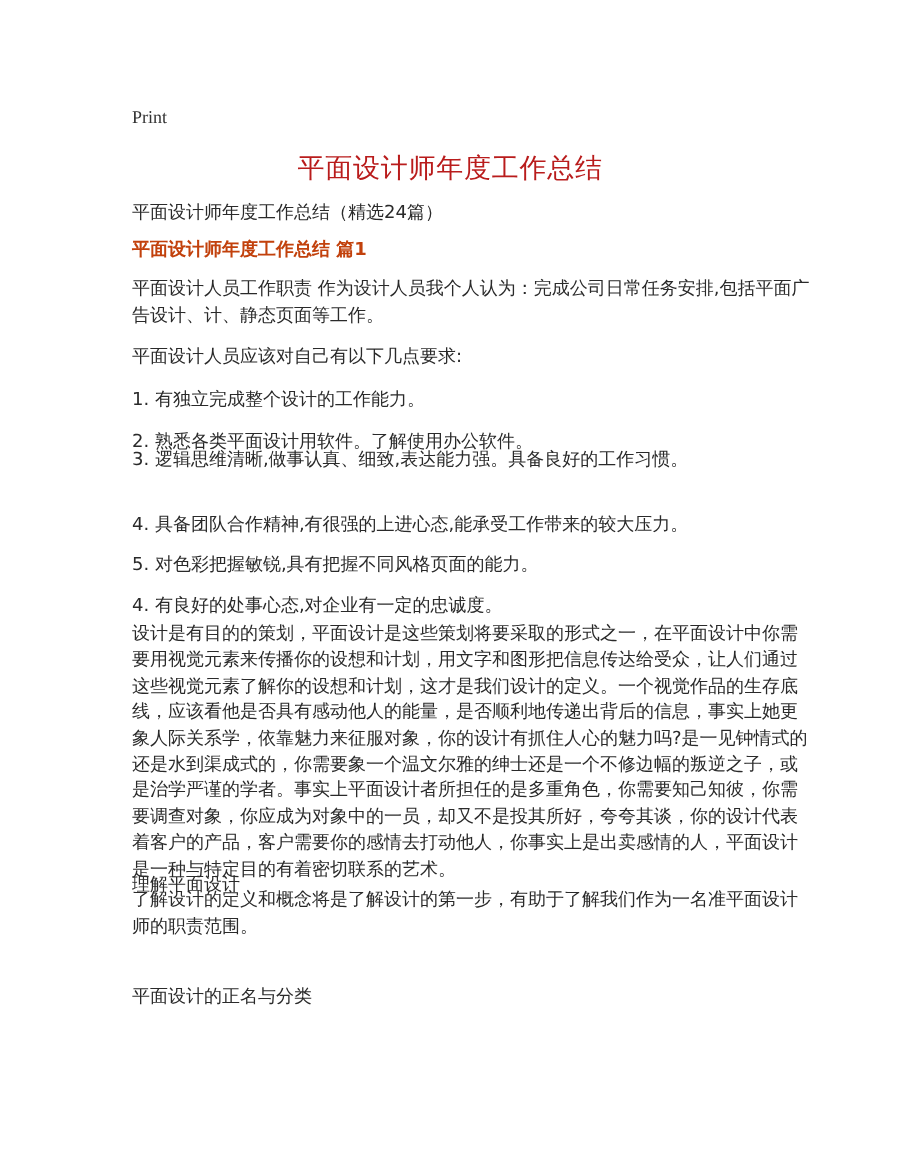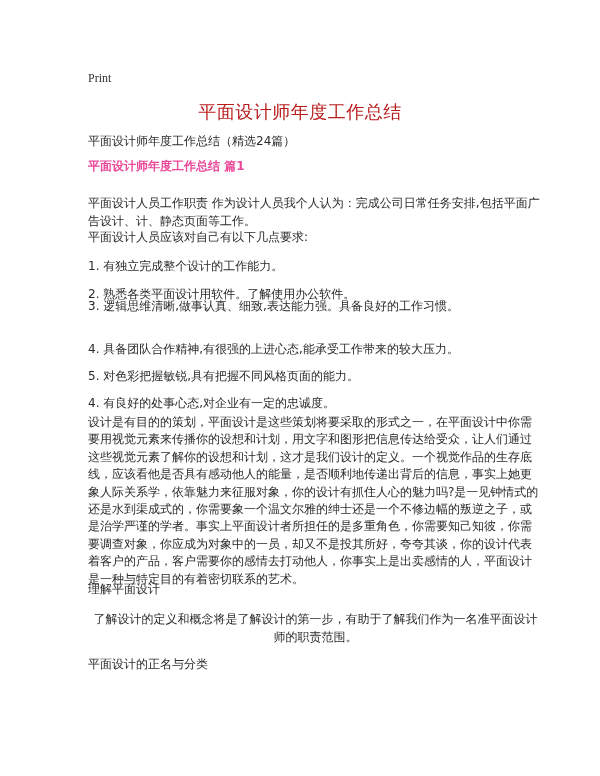--- a/index.html
+++ b/index.html
@@ -1,43 +1,43 @@
 <!DOCTYPE html>
 <html><head>
 <meta charset="utf-8">
 <style>
   html, body { margin:0; padding:0; background:#ffffff; }
   body { width:600px; height:776px; position:relative; overflow:hidden;
          font-family:"DejaVu Sans", sans-serif; color:#222; }
   .print { position:absolute; left:88px; top:71px; font-family:Liberation Serif, serif; font-size:12px; color:#333; }
   .title { position:absolute; left:0; width:600px; top:100px; text-align:center; font-size:18px; color:#b91c1c; letter-spacing:0.5px; }
   .t { position:absolute; left:88px; width:455px; font-size:12px; line-height:18px; color:#2a2a2a; }
-  .bold { font-weight:bold; color:#ec4899; }
+  .bold { font-weight:bold; color:#c2410c; }
 </style>
 </head>
 <body>
 
 <div class="print">Print</div>
 
 <div class="title">平面设计师年度工作总结</div>
 
 <div class="t" style="top:132px;">平面设计师年度工作总结（精选24篇）</div>
 
 <div class="t bold" style="top:157px;">平面设计师年度工作总结 篇1</div>
 
-<div class="t" style="top:194px;">平面设计人员工作职责 作为设计人员我个人认为：完成公司日常任务安排,包括平面广告设计、计、静态页面等工作。</div>
+<div class="t" style="top:183px;">平面设计人员工作职责 作为设计人员我个人认为：完成公司日常任务安排,包括平面广告设计、计、静态页面等工作。</div>
 
 <div class="t" style="top:228px;">平面设计人员应该对自己有以下几点要求:</div>
 
 <div class="t" style="top:257px;">1. 有独立完成整个设计的工作能力。</div>
 <div class="t" style="top:285px;">2. 熟悉各类平面设计用软件。了解使用办公软件。</div>
 <div class="t" style="top:297px;">3. 逻辑思维清晰,做事认真、细致,表达能力强。具备良好的工作习惯。</div>
 <div class="t" style="top:340px;">4. 具备团队合作精神,有很强的上进心态,能承受工作带来的较大压力。</div>
 <div class="t" style="top:367px;">5. 对色彩把握敏锐,具有把握不同风格页面的能力。</div>
 <div class="t" style="top:394px;">4. 有良好的处事心态,对企业有一定的忠诚度。</div>
 
 <div class="t" style="top:414px; line-height:17.4px;">设计是有目的的策划，平面设计是这些策划将要采取的形式之一，在平面设计中你需要用视觉元素来传播你的设想和计划，用文字和图形把信息传达给受众，让人们通过这些视觉元素了解你的设想和计划，这才是我们设计的定义。一个视觉作品的生存底线，应该看他是否具有感动他人的能量，是否顺利地传递出背后的信息，事实上她更象人际关系学，依靠魅力来征服对象，你的设计有抓住人心的魅力吗?是一见钟情式的还是水到渠成式的，你需要象一个温文尔雅的绅士还是一个不修边幅的叛逆之子，或是治学严谨的学者。事实上平面设计者所担任的是多重角色，你需要知己知彼，你需要调查对象，你应成为对象中的一员，却又不是投其所好，夸夸其谈，你的设计代表着客户的产品，客户需要你的感情去打动他人，你事实上是出卖感情的人，平面设计是一种与特定目的有着密切联系的艺术。</div>
 
 <div class="t" style="top:580px;">理解平面设计</div>
 
-<div class="t" style="top:610px;text-align:center;">了解设计的定义和概念将是了解设计的第一步，有助于了解我们作为一名准平面设计师的职责范围。</div>
+<div class="t" style="top:590px;">了解设计的定义和概念将是了解设计的第一步，有助于了解我们作为一名准平面设计师的职责范围。</div>
 
 <div class="t" style="top:655px;">平面设计的正名与分类</div>
 
 </body></html>

